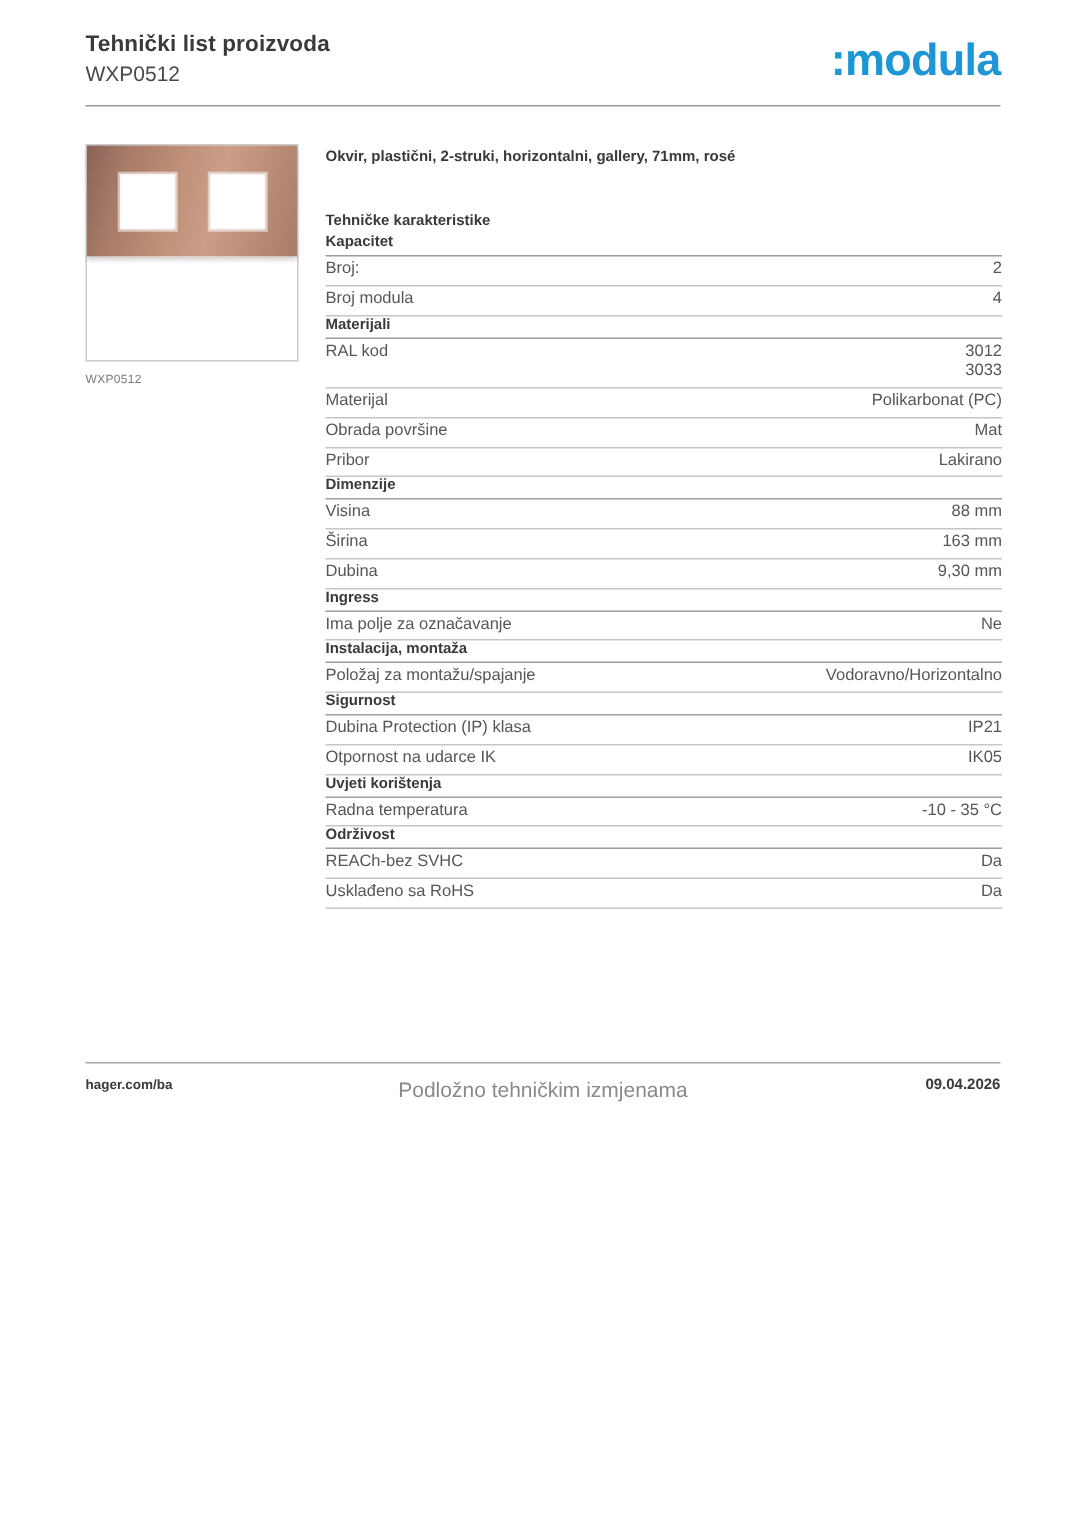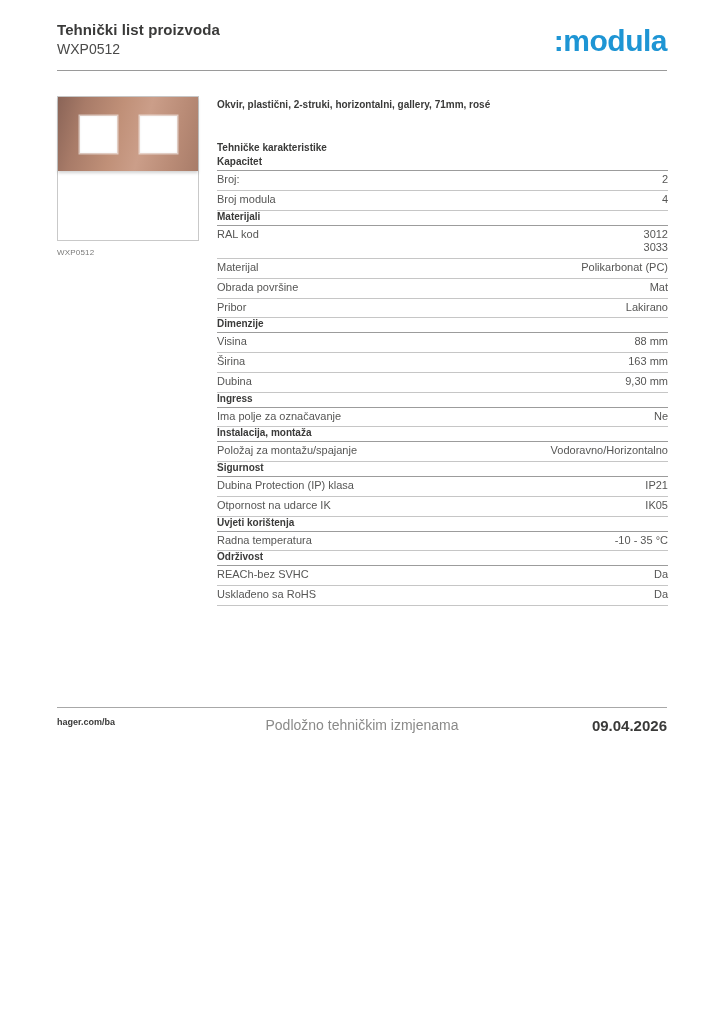--- a/index.html
+++ b/index.html
@@ -151,21 +151,21 @@
     text-align: left;
   }
   .footer-center {
     flex: 1.4;
     font-size: 14px;
     color: #8a8a89;
     text-align: center;
   }
   .footer-right {
     flex: 1;
-    font-size: 15px;
+    font-size: 10px;
     font-weight: bold;
     color: var(--text-dark, #3a3a39);
     text-align: right;
   }
 </style>
 </head>
 <body>
 
 <div class="page">
 

